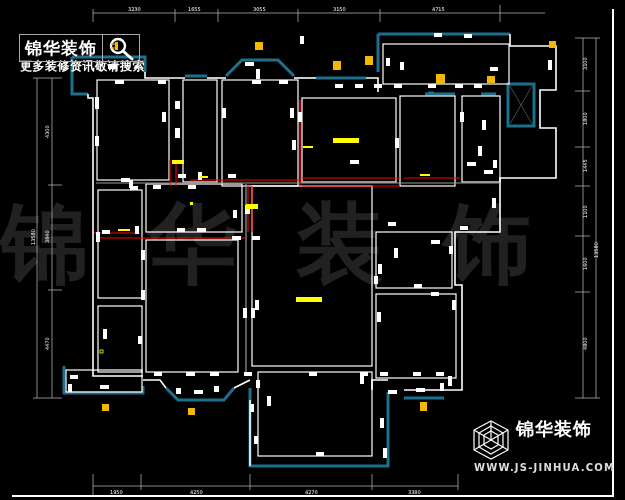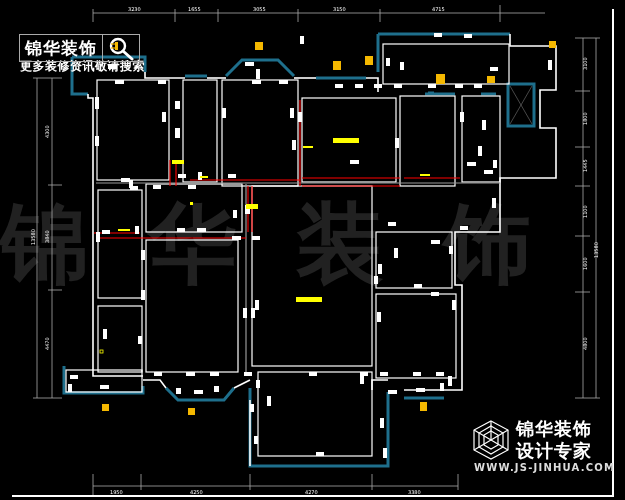--- a/index.html
+++ b/index.html
@@ -310,15 +310,14 @@
       <polygon points="21,7 33,14 33,28 21,35 9,28 9,14"></polygon>
       <polygon points="21,12 28,16 28,26 21,30 14,26 14,16"></polygon>
       <line x1="21" y1="2" x2="21" y2="21"></line>
       <line x1="4" y1="31" x2="21" y2="21"></line>
       <line x1="38" y1="31" x2="21" y2="21"></line>
       <line x1="4" y1="11" x2="21" y2="21"></line>
       <line x1="38" y1="11" x2="21" y2="21"></line>
     </g>
   </svg>
   <div class="brand-t1">锦华装饰</div>
-  <div class="brand-t2">设计专家</div>
   <div class="brand-url">WWW.JS-JINHUA.COM</div>
 </div>
 
 </body></html>

